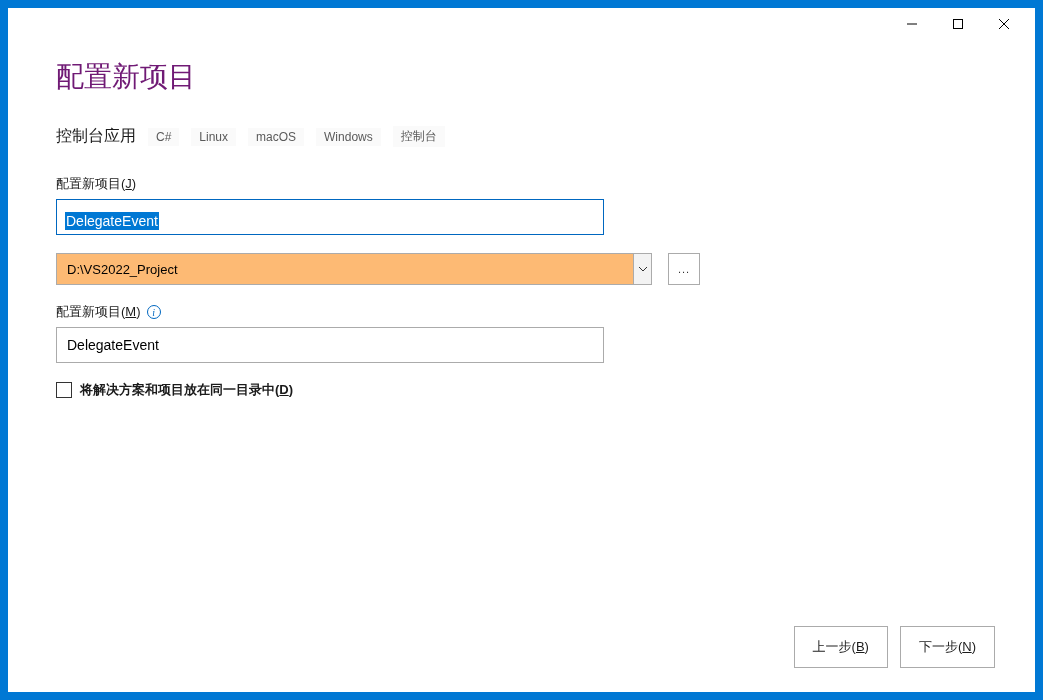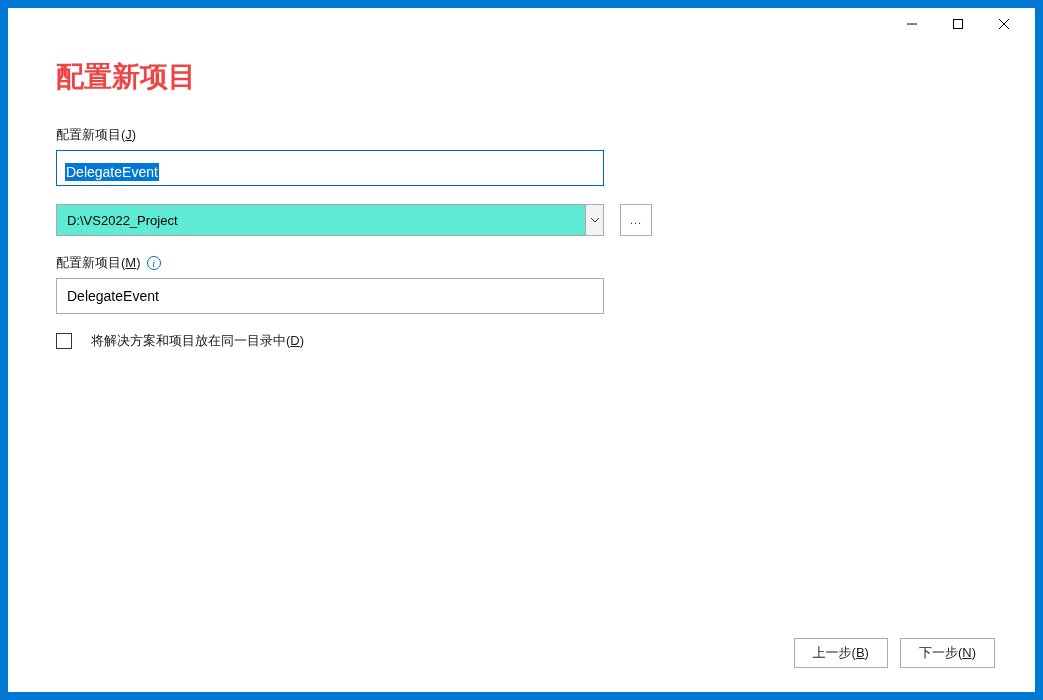--- a/index.html
+++ b/index.html
@@ -43,22 +43,22 @@
       width: 10px;
       height: 10px;
     }
     .content {
       padding: 18px 48px 0 48px;
       flex: 1;
       overflow: hidden;
     }
     .page-title {
       font-size: 28px;
-      font-weight: 700;
-      color: #ef4444;
+      font-weight: 400;
+      color: #701a75;
       margin-bottom: 30px;
     }
     .subtitle-row {
       display: flex;
       align-items: center;
       gap: 12px;
       margin-bottom: 28px;
     }
     .template-name {
       font-size: 16px;
@@ -123,25 +123,25 @@
       background: #fff;
       display: flex;
       align-items: center;
     }
     .location-row {
       display: flex;
       align-items: stretch;
       gap: 16px;
     }
     .combo-wrapper {
-      width: 548px;
-      height: 32px;
-      border: 1px solid #ababab;
-      display: flex;
-      background: #5eead4;
+      width: 596px;
+      height: 32px;
+      border: 1px solid #ababab;
+      display: flex;
+      background: #fdba74;
     }
     .combo-input {
       flex: 1;
       border: none;
       background: transparent;
       padding: 0 10px;
       font-size: 13px;
       font-family: inherit;
       outline: none;
     }
@@ -163,22 +163,23 @@
       align-items: center;
       justify-content: center;
       cursor: pointer;
       font-size: 11px;
       letter-spacing: 1px;
       color: #333;
     }
     .checkbox-row {
       display: flex;
       align-items: center;
-      gap: 19px;
+      gap: 8px;
       margin-top: 14px;
+      font-weight: bold;
     }
     .checkbox-box {
       width: 16px;
       height: 16px;
       border: 1px solid #333;
       background: #fff;
       cursor: pointer;
     }
     .checkbox-label {
       font-size: 13px;
@@ -187,21 +188,21 @@
     }
     .footer {
       position: absolute;
       bottom: 24px;
       right: 40px;
       display: flex;
       gap: 12px;
     }
     .nav-btn {
       min-width: 88px;
-      height: 30px;
+      height: 42px;
       border: 1px solid #ababab;
       background: #fff;
       padding: 0 18px;
       font-size: 13px;
       font-family: inherit;
       cursor: pointer;
       color: #1b1b1b;
     }
   </style>
 </head>
@@ -223,20 +224,28 @@
       <svg viewBox="0 0 10 10">
           <line x1="0" y1="0" x2="10" y2="10" stroke="#000" stroke-width="1"></line>
           <line x1="10" y1="0" x2="0" y2="10" stroke="#000" stroke-width="1"></line>
         </svg>
     </div>
   </div>
 
   <div class="content">
     <h1 class="page-title">配置新项目</h1>
 
+    <div class="subtitle-row">
+      <span class="template-name">控制台应用</span>
+      <span class="tag">C#</span>
+      <span class="tag">Linux</span>
+      <span class="tag">macOS</span>
+      <span class="tag">Windows</span>
+      <span class="tag">控制台</span>
+    </div>
 
     <div class="field-group">
       <div class="field-label">
         <span><span>配置新项目(</span><span class="underline">J</span><span>)</span></span>
       </div>
       <div class="project-name-wrapper">
         <span class="selected-text">DelegateEvent</span>
       </div>
     </div>
 

